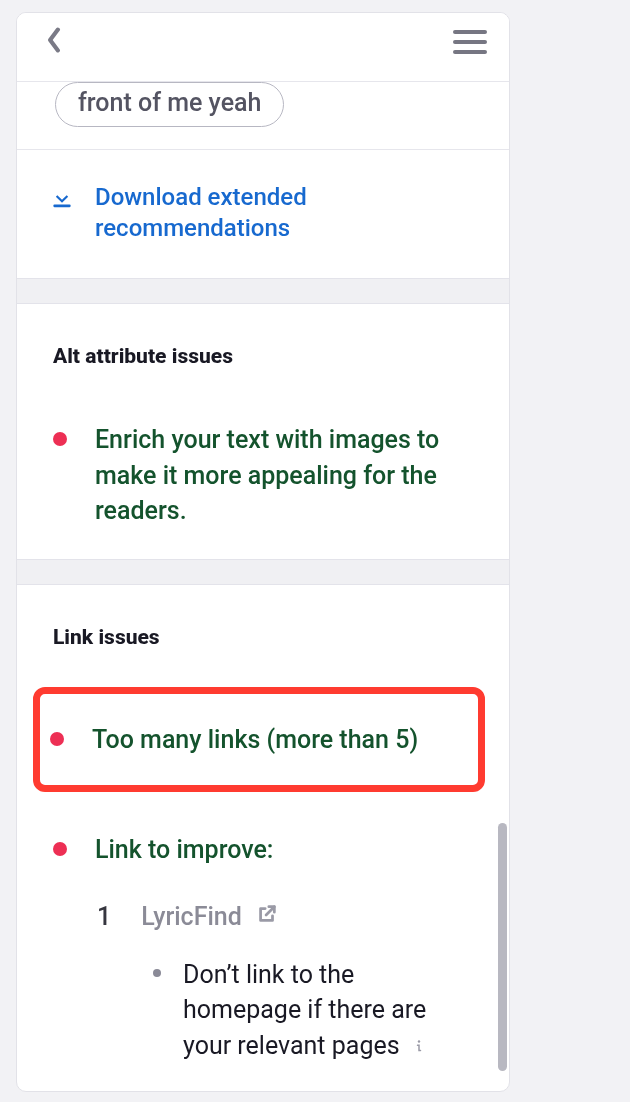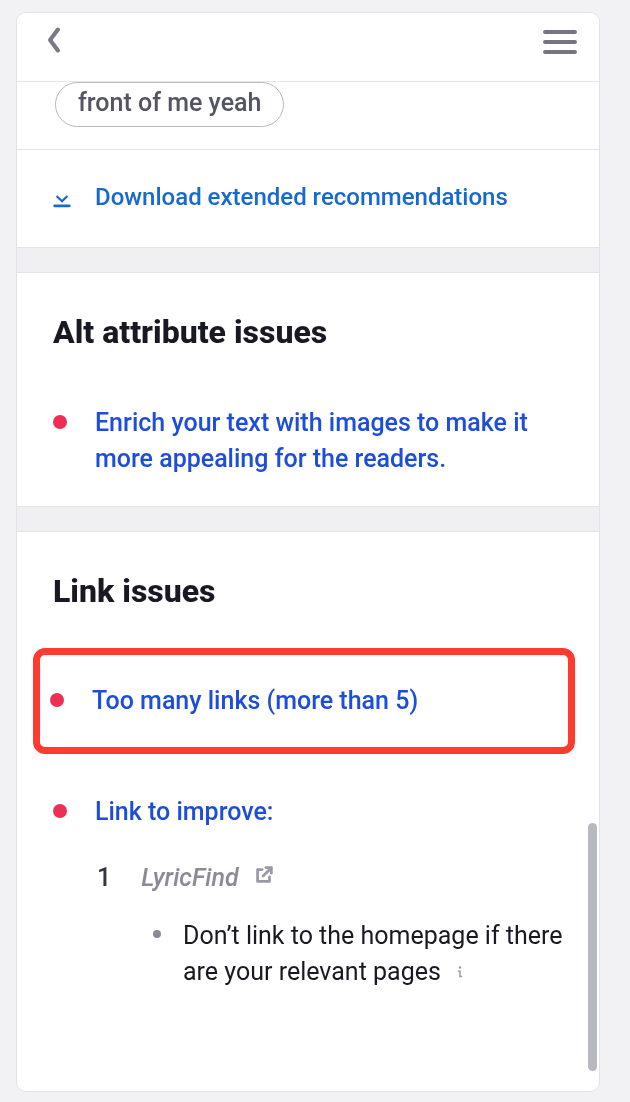--- a/index.html
+++ b/index.html
@@ -11,21 +11,21 @@
       width: 630px;
       height: 1102px;
       font-family: -apple-system, BlinkMacSystemFont, "Segoe UI", Roboto, Helvetica, Arial, sans-serif;
       background: #f2f2f5;
       color: #1f1f2d;
       overflow: hidden;
     }
     .card {
       position: relative;
       margin: 12px 16px 0 16px;
-      width: 584px;
+      width: 494px;
       height: 1080px;
       background: #fff;
       border: 1px solid #e2e2e8;
       border-radius: 10px;
       overflow: hidden;
     }
     
     .header {
       display: flex;
       align-items: center;
@@ -95,32 +95,32 @@
       height: 26px;
       background: #f0f0f3;
       border-top: 1px solid #e3e3ea;
       border-bottom: 1px solid #e3e3ea;
     }
     
     .section {
       padding: 40px 36px 28px 36px;
     }
     .section h2 {
-      font-size: 32px;
+      font-size: 21px;
       font-weight: 800;
       color: #191924;
       margin-bottom: 52px;
     }
     .issue-row {
       display: flex;
       align-items: flex-start;
       gap: 28px;
       font-size: 25px;
       line-height: 1.42;
-      color: #1d4ed8;
+      color: #14532d;
       font-weight: 500;
       padding: 2px 0;
     }
     .dot {
       width: 14px;
       height: 14px;
       border-radius: 50%;
       background: #ed2f54;
       margin-top: 10px;
       flex: 0 0 14px;
@@ -142,21 +142,20 @@
       gap: 14px;
       color: #8b8b97;
       margin-bottom: 26px;
     }
     .idx {
       color: #36363f;
       font-weight: 500;
       margin-right: 16px;
     }
     .link-name {
-      font-style: italic;
       font-weight: 500;
     }
     .ext-icon svg { width: 22px; height: 22px; }
     .subbullet {
       display: flex;
       align-items: flex-start;
       gap: 22px;
       margin-left: 56px;
       color: #191924;
       line-height: 1.42;

